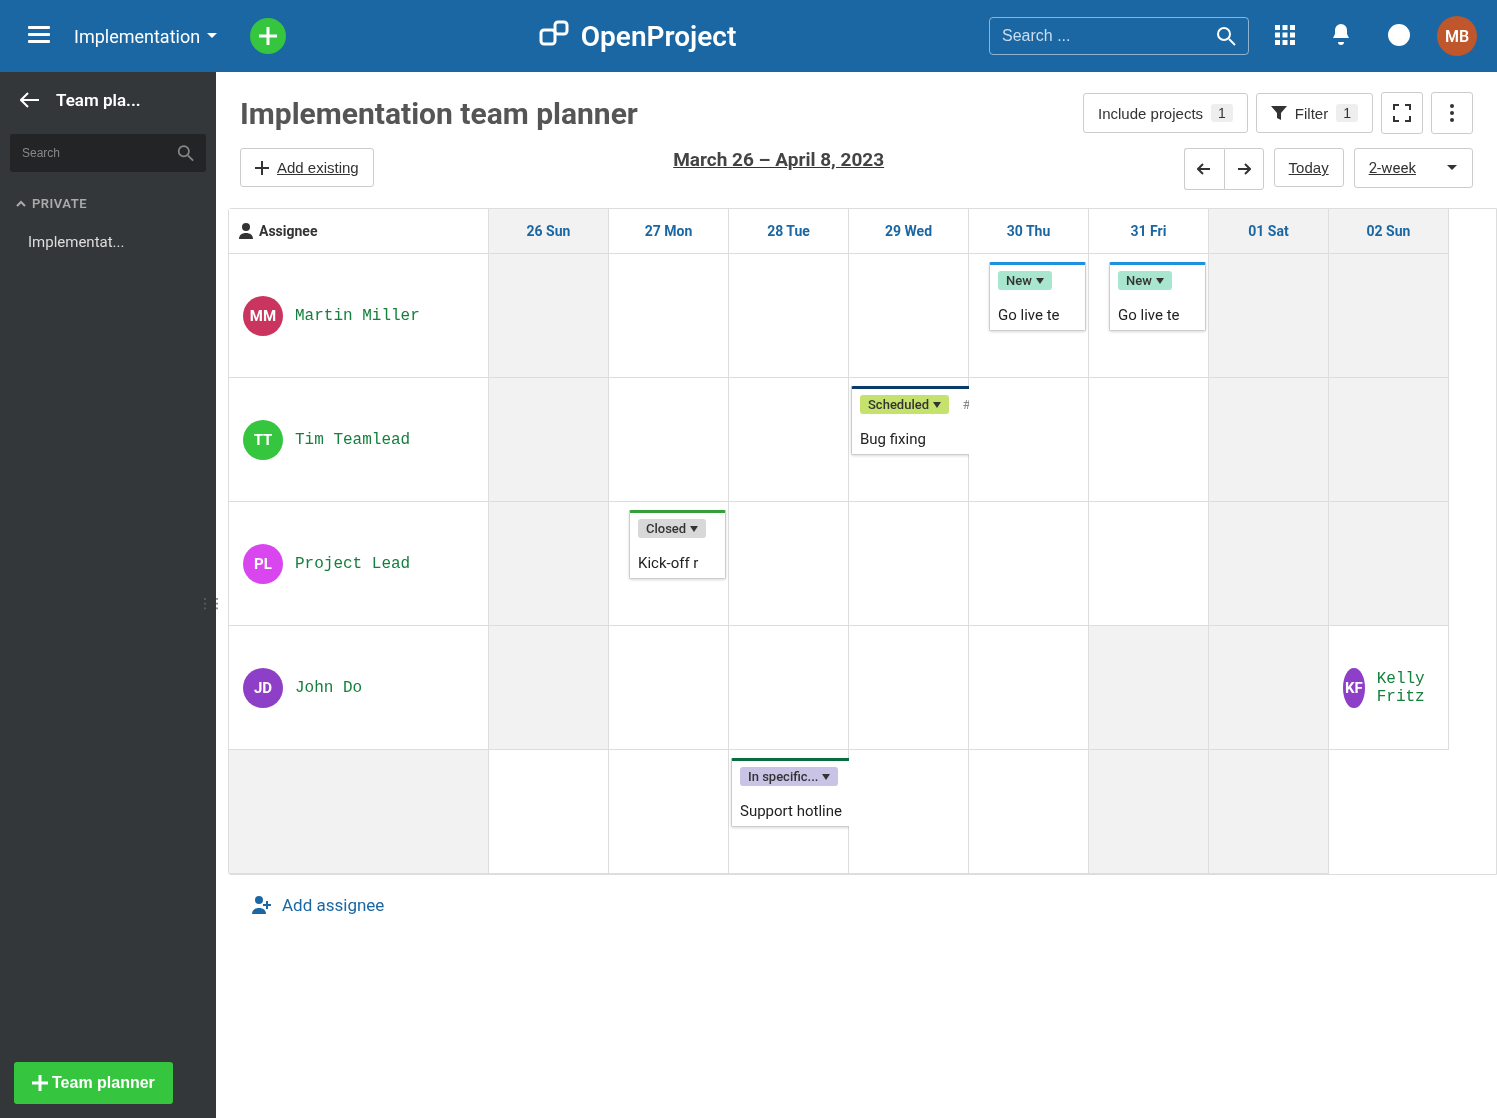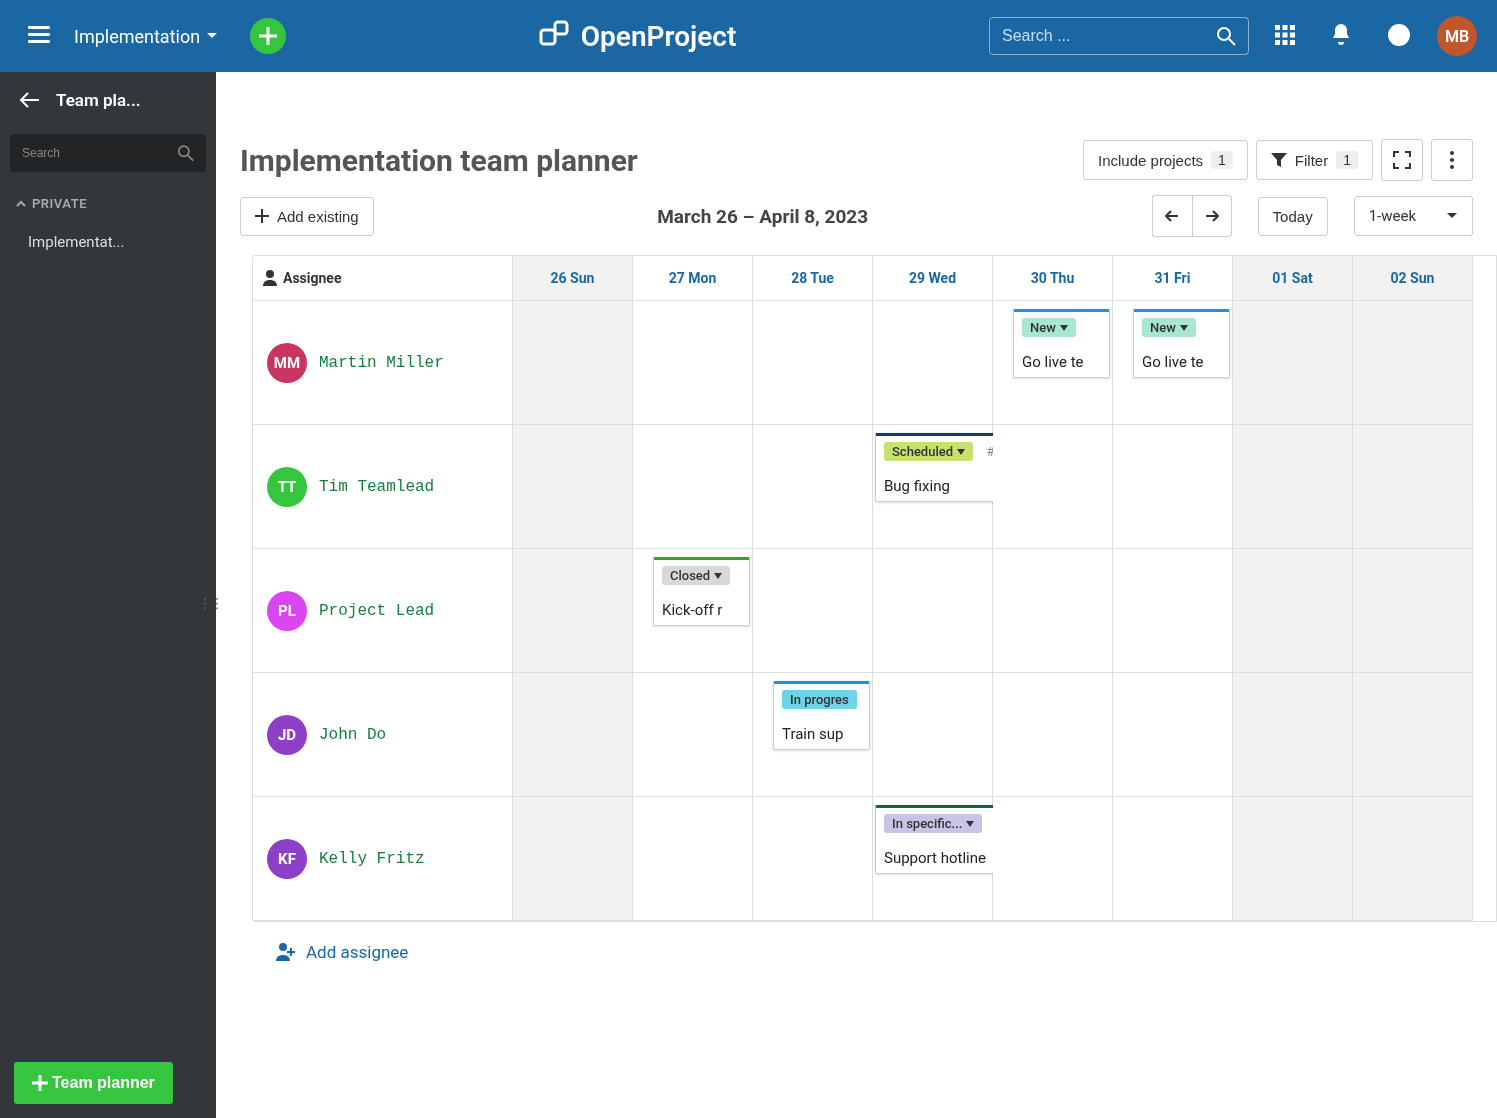--- a/index.html
+++ b/index.html
@@ -31,35 +31,35 @@
 .sb-search input { background: transparent; border: none; color: #ccc; font-size: 12px; outline: none; flex: 1; }
 .sb-search input::placeholder { color: #888; }
 .sb-section { padding: 10px 16px; font-size: 13px; font-weight: 600; color: #aaa; letter-spacing: 0.5px; display: flex; align-items: center; gap: 6px; cursor: pointer; }
 .sb-item { padding: 12px 28px; font-size: 15px; color: #ddd; cursor: pointer; white-space: nowrap; overflow: hidden; text-overflow: ellipsis; }
 .sb-footer { margin-top: auto; padding: 14px; }
 .tp-btn { background: #35C53F; color: #fff; border: none; border-radius: 3px; padding: 12px 18px; font-size: 16px; font-weight: 600; display: flex; align-items: center; gap: 4px; cursor: pointer; }
 .sb-drag { position: absolute; right: -6px; top: 50%; color: #666; font-size: 14px; letter-spacing: -2px; }
 
 
 .main { flex: 1; background: #fff; display: flex; flex-direction: column; overflow: hidden; }
-.main-head { padding: 20px 24px 10px; display: flex; align-items: center; gap: 8px; margin-top: 47px; }
+.main-head { padding: 20px 24px 10px; display: flex; align-items: center; gap: 8px; }
 .main-title { font-size: 30px; font-weight: 700; color: #555; flex: 1; }
 .hbtn { border: 1px solid #ccc; background: #fff; border-radius: 3px; padding: 10px 14px; font-size: 15px; display: flex; align-items: center; gap: 8px; cursor: pointer; color: #333; }
 .badge-n { background: #eee; border-radius: 3px; padding: 1px 7px; font-size: 14px; }
 .icon-btn { border: 1px solid #ccc; background: #fff; border-radius: 3px; width: 42px; height: 42px; display: flex; align-items: center; justify-content: center; cursor: pointer; }
 
-.toolbar2 { padding: 4px 24px 18px; display: flex; align-items: center; gap: 26px; }
+.toolbar2 { padding: 4px 24px 18px; display: flex; align-items: flex-start; gap: 10px; text-decoration: underline; }
 .date-range { flex: 1; text-align: center; font-size: 19px; font-weight: 700; color: #444; }
 .navarrow { border: 1px solid #ccc; width: 40px; height: 42px; display: flex; align-items: center; justify-content: center; cursor: pointer; background:#fff;}
 .navarrow.l { border-radius: 3px 0 0 3px; border-right: none; }
 .navarrow.r { border-radius: 0 3px 3px 0; }
 .view-sel { border: 1px solid #ccc; border-radius: 3px; padding: 10px 14px; font-size: 15px; display: flex; align-items: center; gap: 30px; cursor: pointer; background:#fff; }
 
 
-.grid-wrap { flex: 1; overflow: auto; padding: 0 0 0 36px; }
+.grid-wrap { flex: 1; overflow: auto; padding: 0 0 0 12px; }
 .grid { border: 1px solid #ddd; border-radius: 3px 0 0 3px; display: grid; grid-template-columns: 260px repeat(8, 120px); min-width: 100%; }
 .gh { border-bottom: 1px solid #ddd; border-right: 1px solid #ddd; padding: 14px 10px; font-weight: 700; color: #1A67A3; text-align: center; background: #fff; }
 .gh.assignee { text-align: left; color: #333; display: flex; align-items: center; gap: 6px; }
 .gh.wk { background: #f2f2f2; }
 .cell { border-bottom: 1px solid #ddd; border-right: 1px solid #ddd; height: 124px; position: relative; background: #fff; }
 .cell.wk { background: #f2f2f2; }
 .cell.assignee { display: flex; align-items: center; gap: 12px; padding: 0 14px; }
 .av { width: 40px; height: 40px; border-radius: 50%; color: #fff; display: flex; align-items: center; justify-content: center; font-weight: 700; font-size: 15px; }
 .an { color: #15803d; font-size: 16px; font-family: Liberation Mono, monospace; }
 
@@ -219,21 +219,21 @@
               </svg>
           </div>
           <div class="navarrow r">
             <svg width="14" height="12" viewBox="0 0 14 12" fill="none" stroke="#333" stroke-width="2">
                 <path d="M8 1l5 5-5 5M13 6H1"></path>
               </svg>
           </div>
         </div>
         <button class="hbtn">Today</button>
         <div class="view-sel">
-          <span>1-week</span>
+          <span>2-week</span>
           <svg width="12" height="8" viewBox="0 0 12 8" fill="#333">
               <path d="M1 1l5 5 5-5z"></path>
             </svg>
         </div>
       </div>
 
       <div class="grid-wrap">
         <div class="grid">
 
           <div class="gh assignee">
@@ -332,28 +332,20 @@
           <div class="cell"></div>
           <div class="cell wk"></div>
           <div class="cell wk"></div>
 
           <div class="cell assignee">
             <div class="av" style="background:#8E3FC7">JD</div>
             <div class="an">John Do</div>
           </div>
           <div class="cell wk"></div>
           <div class="cell"></div>
-          <div class="cell">
-            <div class="card" style="border-top-color:#1F8FE0">
-              <span class="status-pill" style="background:#6FD3E8">
-                  <span>In progres</span>
-                </span>
-              <div class="card-title">Train sup</div>
-            </div>
-          </div>
           <div class="cell"></div>
           <div class="cell"></div>
           <div class="cell"></div>
           <div class="cell wk"></div>
           <div class="cell wk"></div>
 
           <div class="cell assignee">
             <div class="av" style="background:#8E3FC7">KF</div>
             <div class="an">Kelly Fritz</div>
           </div>

